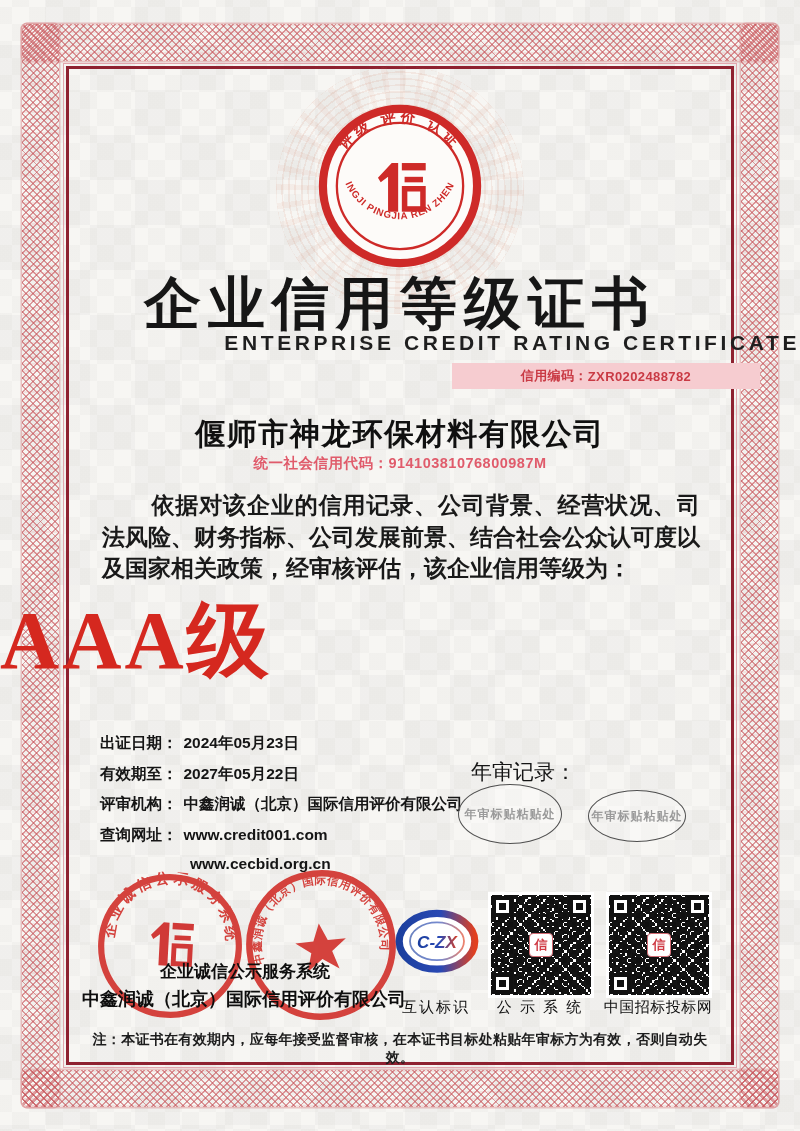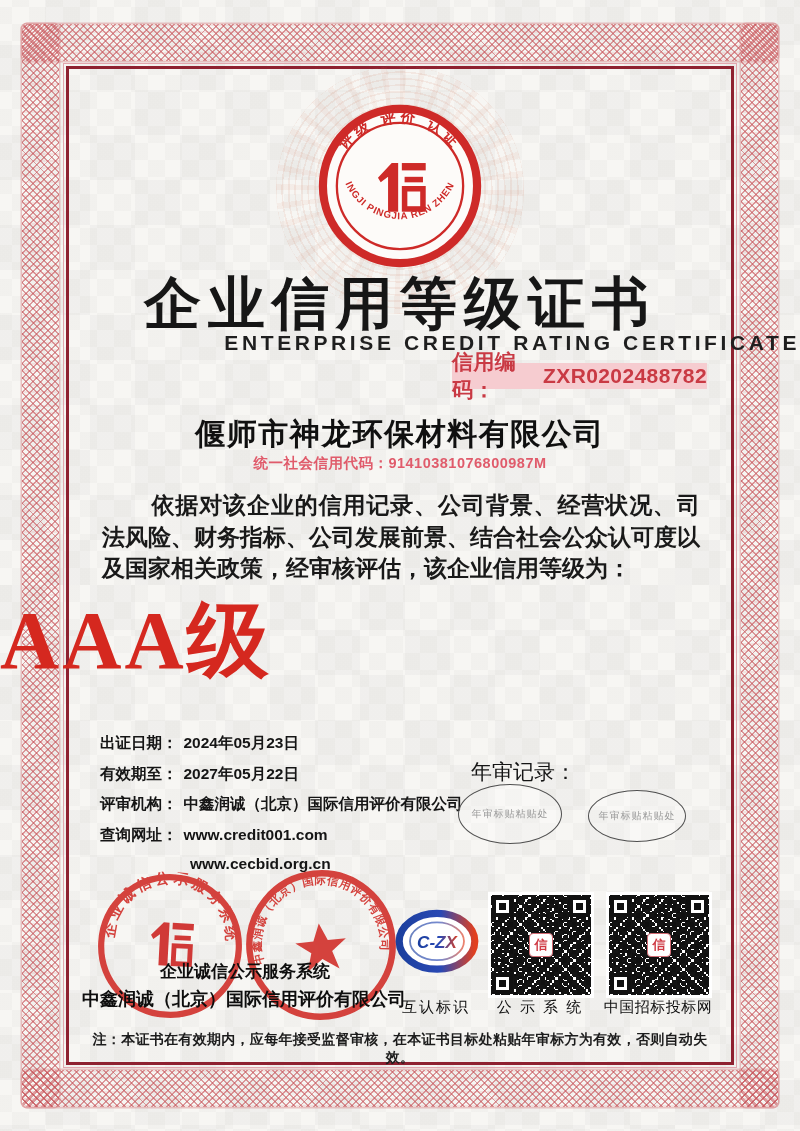--- a/index.html
+++ b/index.html
@@ -52,24 +52,24 @@
   
   .title{
     position:absolute;top:266px;left:0;right:0;text-align:center;
     font-size:57px;font-weight:900;letter-spacing:7px;color:#161616;
   }
   .subtitle{
     position:absolute;top:331px;left:0;right:0;text-align:right;
     font-size:21px;font-weight:700;letter-spacing:3.6px;color:#1f1f1f;
   }
   .code-band{
-    position:absolute;left:452px;top:363px;width:255px;height:26px;
+    position:absolute;left:452px;top:363px;width:308px;height:26px;
     background:#f6ccd0;color:#c93a44;
     display:flex;align-items:center;justify-content:center;
-    font-size:21px;font-weight:800;letter-spacing:.4px;
+    font-size:13px;font-weight:800;letter-spacing:.4px;
   }
   .company{
     position:absolutetop:414px;
     position:absolute;top:414px;left:0;right:0;text-align:center;
     font-size:30px;font-weight:900;letter-spacing:1.5px;color:#101010;
   }
   .uscc{
     position:absolute;top:454px;left:0;right:0;text-align:center;
     font-size:14.5px;font-weight:700;letter-spacing:.5px;color:#e05b6b;
   }
@@ -87,21 +87,21 @@
   .fields{position:absolute;left:100px;top:733px;}
   .field-row{display:flex;font-size:15.5px;font-weight:800;color:#151515;margin-bottom:9.5px;align-items:center;}
   .field-row .val{margin-left:6px;}
   .field-row.url2{padding-left:84px;}
   
   .ar-label{position:absolute;left:443px;top:758px;font-size:21px;font-weight:400;color:#151515;margin-left:28px;}
   .ar-ovals{position:absolute;left:458px;top:784px;display:flex;gap:26px;align-items:flex-start;}
   .oval{
     border:1.6px solid #4f4f4f;border-radius:50%;
     display:flex;align-items:center;justify-content:center;
-    color:#9a9a9a;font-size:10px;letter-spacing:1px;background:rgba(255,255,255,0.25);
+    color:#9a9a9a;font-size:12px;letter-spacing:1px;background:rgba(255,255,255,0.25);font-weight:bold;
   }
   .oval1{width:102px;height:58px;}
   .oval2{width:96px;height:50px;margin-top:6px;}
   
   .seal{position:absolute;opacity:.92;}
   .seal1{left:96px;top:872px;width:148px;height:148px;transform:rotate(3deg);}
   .seal2{left:244px;top:868px;width:154px;height:154px;transform:rotate(-6deg);}
   .cap1{position:absolute;left:90px;top:960px;width:310px;text-align:center;font-size:17px;font-weight:900;color:#0d0d0d;}
   .cap2{position:absolute;left:58px;top:987px;width:372px;text-align:center;font-size:18px;font-weight:900;color:#0d0d0d;}
   .czx{position:absolute;left:392px;top:908px;width:90px;height:72px;}

